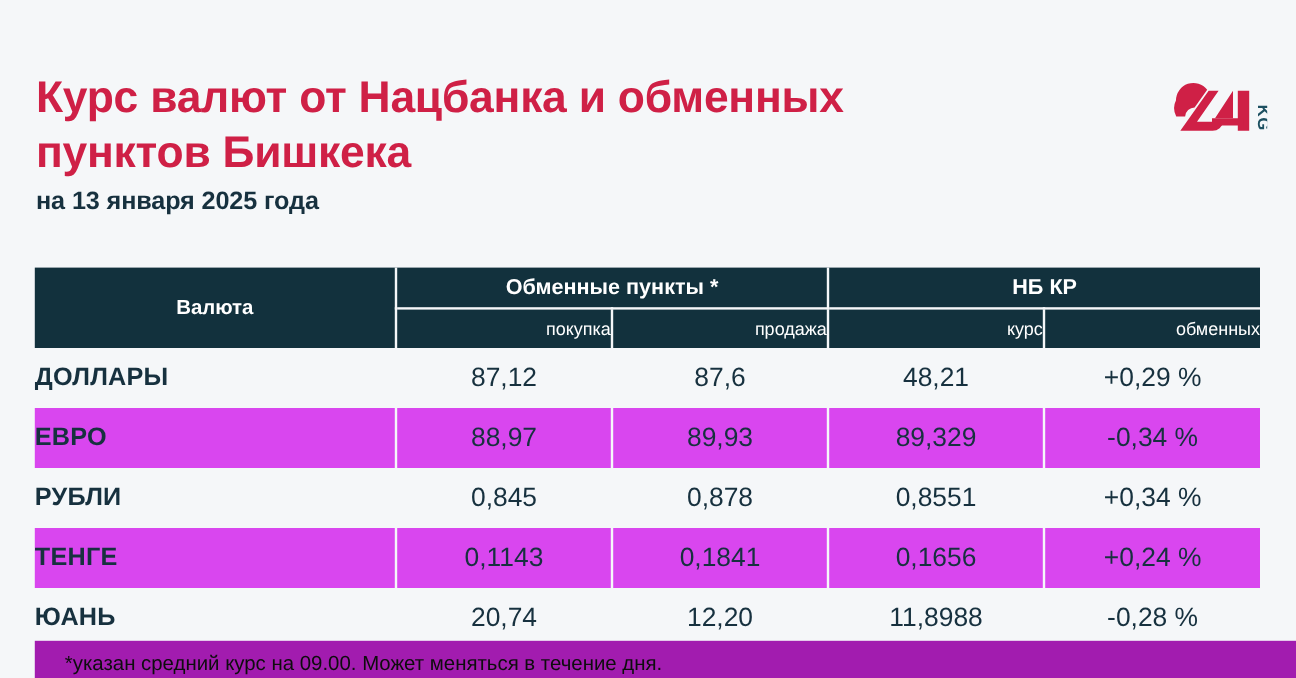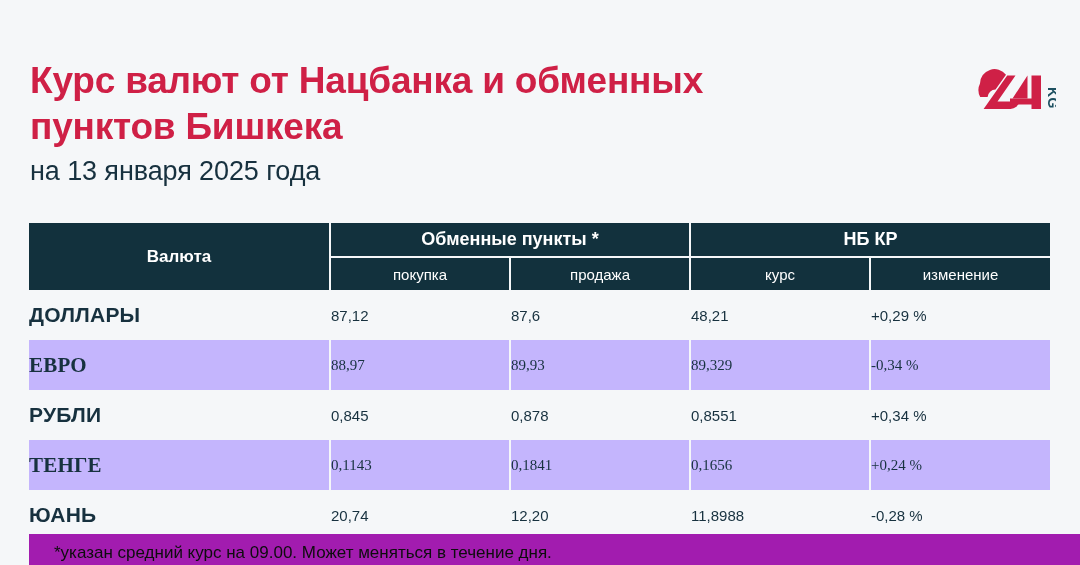--- a/index.html
+++ b/index.html
@@ -43,22 +43,22 @@
     line-height: 1.25;
     font-weight: bold;
     color: #cf2046;
     letter-spacing: -0.2px;
   }
 
   .subtitle {
     position: absolute;
     left: 30px;
     top: 112px;
-    font-size: 27px;
-    font-weight: normal;
+    font-size: 21px;
+    font-weight: bold;
     color: #17313f;
     letter-spacing: -0.1px;
   }
 
   
   .logo {
     position: absolute;
     right: 24px;
     top: 20px;
     width: 86px;
@@ -104,55 +104,56 @@
     font-weight: bold;
     text-align: center;
     vertical-align: middle;
     border-bottom: 2px solid #f5f7f9;
   }
 
   .th-sub {
     height: 32px;
     font-size: 15px;
     font-weight: normal;
-    text-align: center;
+    text-align: right;
     vertical-align: middle;
   }
 
   .th-currency {
     height: 67px;
     font-size: 17px;
     font-weight: bold;
     text-align: center;
     vertical-align: middle;
     padding-left: 14px;
   }
 
   .rates tbody tr.row-odd  td { background: #f5f7f9; }
-  .rates tbody tr.row-even td { background: #c4b5fd; font-family: Liberation Serif, serif; }
+  .rates tbody tr.row-even td { background: #d946ef; }
 
   .rates tbody td {
     height: 50px;
     vertical-align: middle;
     color: #17313f;
     border-right: 2px solid #f5f7f9;
   }
   .rates tbody td.last { border-right: none; }
 
   .cell-currency {
     font-size: 21px;
     font-weight: bold;
     text-align: left;
     padding-left: 14px;
     letter-spacing: 0.2px;
   }
 
   .cell-num {
-    font-size: 15px;
+    font-size: 22px;
     font-weight: normal;
+    text-align: center;
   }
 
   .note {
     position: absolute;
     left: 29px;
     top: 490px;
     width: 1080px;
     height: 37px;
     background: #a21caf;
     display: flex;
@@ -209,21 +210,21 @@
       <thead>
         <tr>
           <th class="th-dark th-currency" rowspan="2">Валюта</th>
           <th class="th-dark th-group" colspan="2">Обменные пункты *</th>
           <th class="th-dark th-group last" colspan="2">НБ КР</th>
         </tr>
         <tr>
           <th class="th-dark th-sub">покупка</th>
           <th class="th-dark th-sub">продажа</th>
           <th class="th-dark th-sub">курс</th>
-          <th class="th-dark th-sub last">изменение</th>
+          <th class="th-dark th-sub last">обменных</th>
         </tr>
       </thead>
       <tbody>
         <tr class="row-odd">
           <td class="cell-currency">ДОЛЛАРЫ</td>
           <td class="cell-num">87,12</td>
           <td class="cell-num">87,6</td>
           <td class="cell-num">48,21</td>
           <td class="cell-num last">+0,29 %</td>
         </tr>

